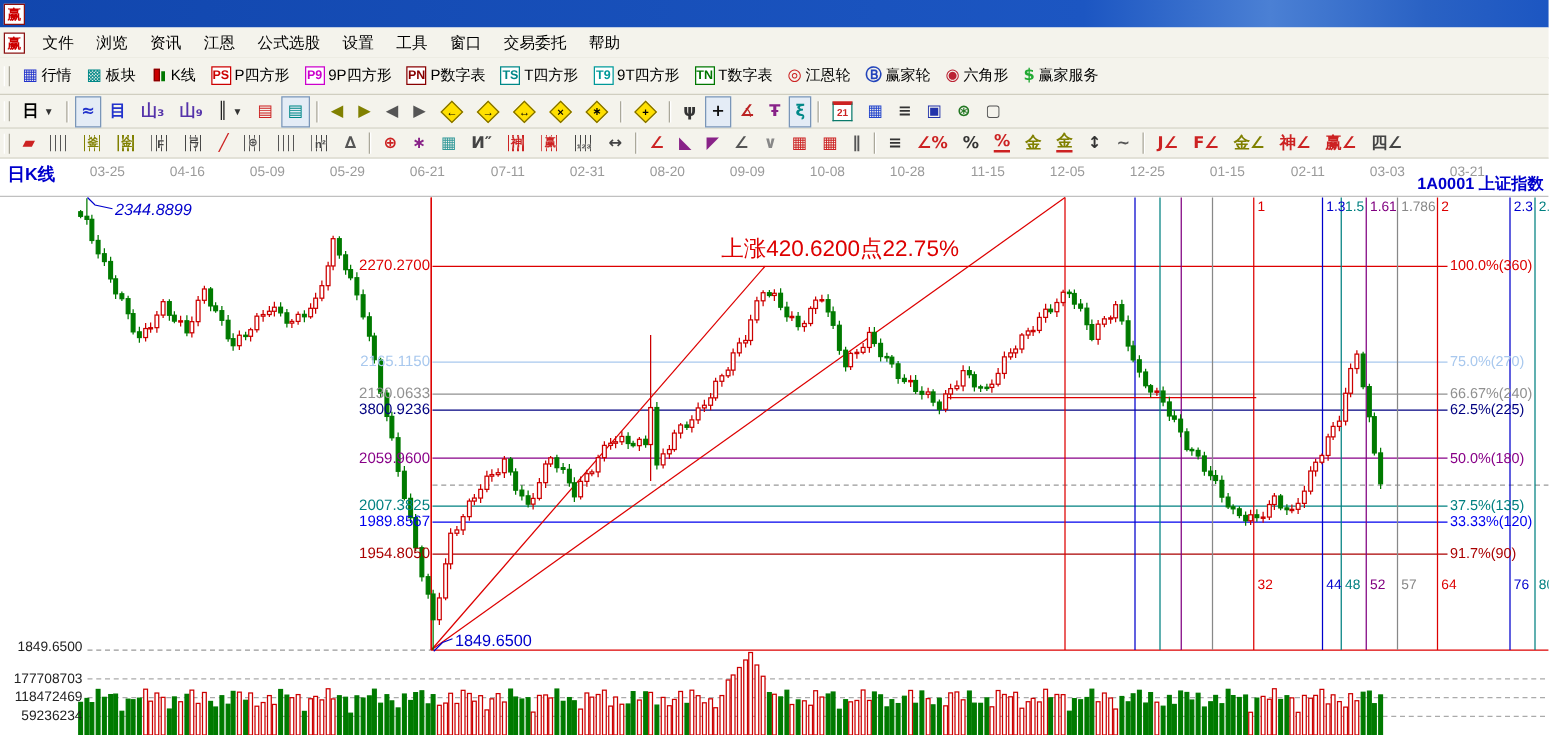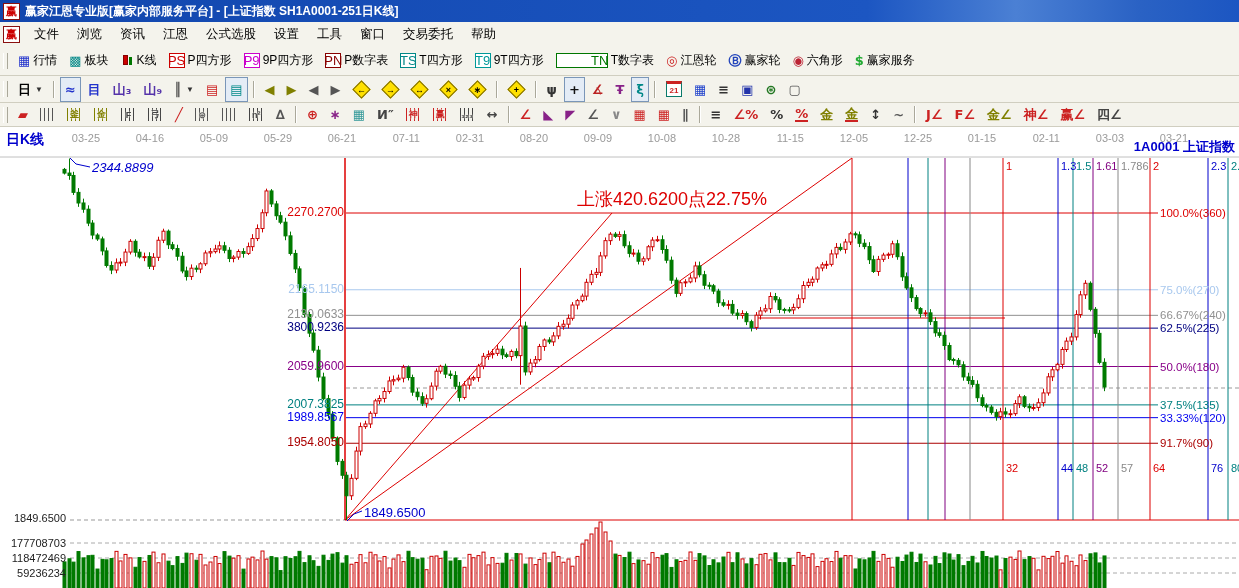--- a/index.html
+++ b/index.html
@@ -22,21 +22,21 @@
   #toolbar-view{top:76px;height:27px;}
   #toolbar-draw{top:103px;height:24px;}
   .grip{width:3px;height:16px;border-left:1px solid #fff;border-right:1px solid #aaa89a;margin:0 4px 0 1px;}
   .tb-sep{width:0;height:17px;border-left:1px solid #aaa89a;border-right:1px solid #fff;margin:0 4px;}
   .tb-btn{display:inline-flex;align-items:center;gap:3px;height:21px;padding:1px 4px;margin:0 1px;
     border:1px solid transparent;white-space:nowrap;}
   .tb-btn.pressed{background:#e4ecf6;border-color:#7a96b8;}
   .tb-label{font-size:12px;color:#000;}
   .ico-glyph{font-size:13px;line-height:13px;font-weight:bold;font-family:"DejaVu Sans",sans-serif;}
   .ico-box{display:inline-flex;align-items:center;justify-content:center;width:14px;height:13px;
-    border:1px solid currentColor;font-size:13px;font-weight:normal;background:#fff;}
+    border:1px solid currentColor;font-size:10px;font-weight:bold;background:#fff;}
   .icon-kline{position:relative;width:13px;height:13px;display:inline-block;}
   .icon-kline::before{content:"";position:absolute;left:2px;top:1px;width:3px;height:8px;background:#c00;border:1px solid #800;}
   .icon-kline::after{content:"";position:absolute;left:8px;top:3px;width:3px;height:8px;background:#070;}
   .diamond{position:relative;width:11px;height:11px;background:#ffe000;border:1px solid #7c6a00;
     transform:rotate(45deg);display:inline-block;margin:0 2px;}
   .diamond span{position:absolute;inset:0;display:flex;align-items:center;justify-content:center;
     transform:rotate(-45deg);font-size:9px;color:#000;font-weight:bold;}
   .calendar-ico{display:inline-flex;align-items:center;justify-content:center;width:14px;height:12px;
     background:#fff;border:1px solid #0a7a6a;border-top:3px solid #c22;font-size:8px;font-weight:bold;color:#c22;}
   .grid-ico{position:relative;display:inline-block;width:15px;height:13px;
@@ -58,21 +58,20 @@
   .period-label{color:#0000cc;font-size:14px;font-weight:bold;}
   .symbol-label{color:#0000cc;font-size:13px;font-weight:bold;}
   .rise-anno{color:#dd0000;font-size:18px;}
 </style>
 </head>
 <body>
 
 <div id="app">
   <div class="titlebar">
     <span class="logo">赢</span>
-    <span>赢家江恩专业版[赢家内部服务平台] - [上证指数  SH1A0001-251日K线]</span>
   </div>
   <div class="menubar">
     <span class="logo">赢</span>
     <span id="menu-items" style="display:flex;">
         <span class="menu-item">文件</span>
         <span class="menu-item">浏览</span>
         <span class="menu-item">资讯</span>
         <span class="menu-item">江恩</span>
         <span class="menu-item">公式选股</span>
         <span class="menu-item">设置</span>
@@ -110,21 +109,21 @@
       </span>
       <span class="tb-btn">
         <span class="ico-box" style="color: rgb(0, 136, 136);">TS</span>
         <span class="tb-label">T四方形</span>
       </span>
       <span class="tb-btn">
         <span class="ico-box" style="color: rgb(0, 153, 153);">T9</span>
         <span class="tb-label">9T四方形</span>
       </span>
       <span class="tb-btn">
-        <span class="ico-box" style="color: rgb(0, 119, 0); padding-left: 36px;">TN</span>
+        <span class="ico-box" style="color: rgb(0, 119, 0);">TN</span>
         <span class="tb-label">T数字表</span>
       </span>
       <span class="tb-btn">
         <span class="ico-glyph" style="color: rgb(204, 34, 34);">◎</span>
         <span class="tb-label">江恩轮</span>
       </span>
       <span class="tb-btn">
         <span class="ico-glyph" style="color: rgb(34, 68, 187);">Ⓑ</span>
         <span class="tb-label">赢家轮</span>
       </span>

